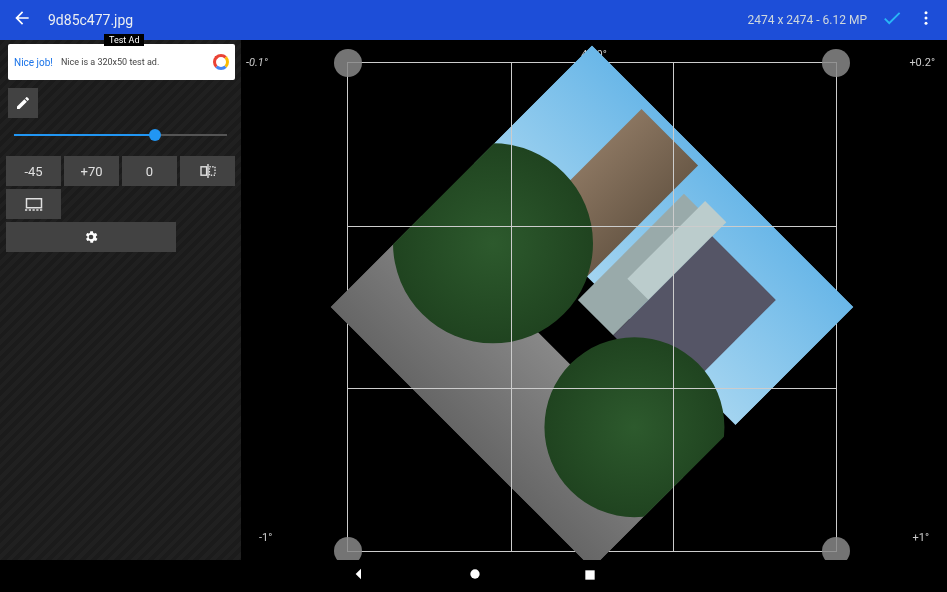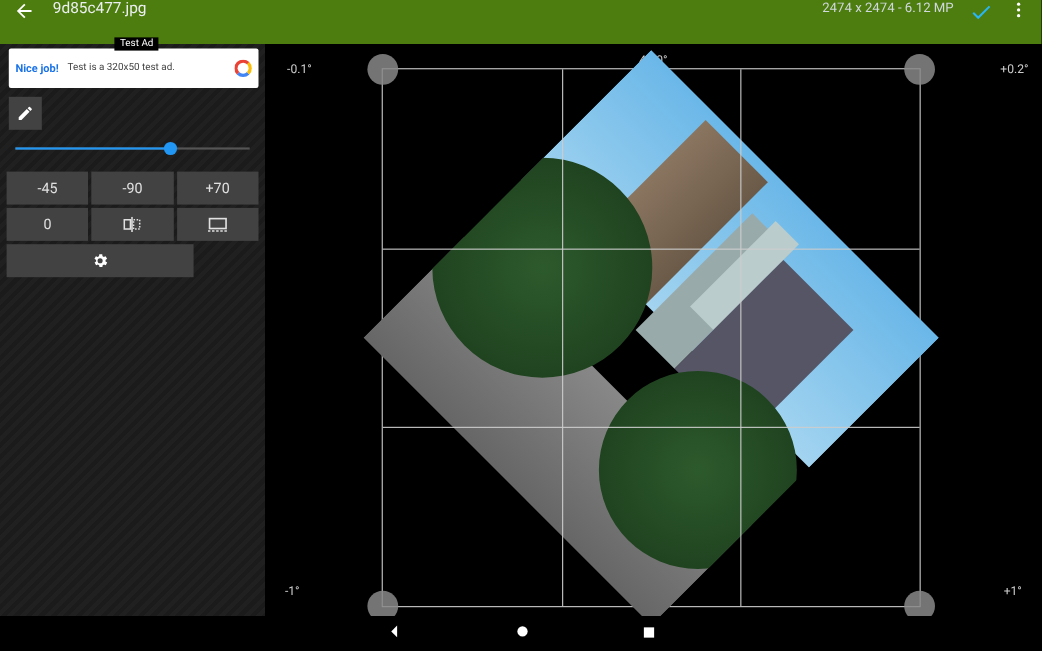--- a/index.html
+++ b/index.html
@@ -1,49 +1,49 @@
 <!DOCTYPE html>
 <html><head>
 <meta charset="utf-8">
 <style>
 * { margin: 0; padding: 0; box-sizing: border-box; font-family: Roboto, Arial, sans-serif; }
 body { width: 947px; height: 592px; background: #000; overflow: hidden; position: relative; }
 
-.app-bar { height: 40px; background: #4d7c0f; display: flex; padding: 0 12px; color: #fff; }
+.app-bar { height: 40px; background: #1d4ed8; display: flex; align-items: center; padding: 0 12px; color: #fff; }
 .app-bar .back { margin-right: 16px; cursor: pointer; }
 .app-bar .title { font-size: 14px; color: #eceff1; flex: 1; }
 .app-bar .dims { font-size: 12px; color: #cfd8dc; margin-right: 14px; margin-left: 22px; }
 .app-bar .check { color: #29b6f6; margin-right: 14px; cursor: pointer; }
 .app-bar .more { cursor: pointer; }
 
 .main { display: flex; height: 520px; }
 .sidebar { width: 241px; background: repeating-linear-gradient(135deg,#1b1b1b 0,#1b1b1b 4px,#202020 4px,#202020 8px); padding: 0; }
 
 .ad { margin: 4px 6px 8px 8px; height: 36px; background: #fff; border-radius: 2px; display: flex; align-items: center; position: relative; padding: 0 6px; font-size: 10px; }
 .ad .badge { position: absolute; top: -10px; left: 96px; background: #000; color: #fff; font-size: 9px; padding: 1px 5px; }
-.ad .nice { color: #1a73e8; font-weight: 700; margin-right: 8px; }
+.ad .nice { color: #1a73e8; font-weight: 400; margin-right: 8px; }
 .ad .txt { color: #444; flex: 1; font-size: 9px; }
 .ad .ring { width: 16px; height: 16px; border-radius: 50%; border: 3px solid #ea4335; border-right-color: #fbbc04; border-bottom-color: #4285f4; }
 
 .edit-btn { width: 30px; height: 30px; background: #424242; margin: 4px 0 10px 8px; display: flex; align-items: center; justify-content: center; color: #fff; cursor: pointer; }
 
 .slider-wrap { padding: 0 14px 14px 14px; }
 .slider { position: relative; height: 14px; }
 .slider .track { position: absolute; top: 6px; left: 0; right: 0; height: 2px; background: #555; }
 .slider .fill { position: absolute; top: 6px; left: 0; width: 66%; height: 2px; background: #2196f3; }
 .slider .thumb { position: absolute; top: 1px; left: 66%; width: 12px; height: 12px; background: #2196f3; border-radius: 50%; margin-left: -6px; cursor: pointer; }
 
-.btn-grid { display: grid; grid-template-columns: 1fr 1fr 1fr; gap: 3px; padding: 0 6px; }
+.btn-grid { display: grid; grid-template-columns: 1fr 1fr 1fr 1fr; gap: 3px; padding: 0 6px; }
 .btn { background: #424242; color: #e0e0e0; font-size: 13px; height: 30px; display: flex; align-items: center; justify-content: center; cursor: pointer; }
 .gear-row { padding: 3px 6px 0 6px; }
 .gear-btn { background: #424242; width: 170px; height: 30px; display: flex; align-items: center; justify-content: center; color: #fff; cursor: pointer; }
 
 .canvas { flex: 1; position: relative; background: #000; }
 .corner-lbl { position: absolute; color: #ccc; font-size: 11px; }
-.lbl-tl { top: 16px; left: 20px; }
+.lbl-tl { top: 16px; left: 5px; font-style: italic; }
 .lbl-tr { top: 16px; right: 12px; }
 .lbl-bl { bottom: 16px; left: 18px; }
 .lbl-br { bottom: 16px; right: 18px; }
 .lbl-top { top: 8px; left: 50%; transform: translateX(-50%); }
 
 .crop-box { position: absolute; top: 22px; left: 106px; width: 490px; height: 490px; border: 1px solid #ccc; }
 .grid-v1, .grid-v2 { position: absolute; top: 0; bottom: 0; width: 1px; background: #ccc; }
 .grid-v1 { left: 33.33%; } .grid-v2 { left: 66.66%; }
 .grid-h1, .grid-h2 { position: absolute; left: 0; right: 0; height: 1px; background: #ccc; }
 .grid-h1 { top: 33.33%; } .grid-h2 { top: 66.66%; }
@@ -89,41 +89,40 @@
         <circle cx="12" cy="19" r="2"></circle>
       </svg>
   </span>
 </div>
 
 <div class="main">
   <div class="sidebar">
     <div class="ad">
       <span class="badge">Test Ad</span>
       <span class="nice">Nice job!</span>
-      <span class="txt">Test is a 320x50 test ad.</span>
+      <span class="txt">Nice is a 320x50 test ad.</span>
       <span class="ring"></span>
     </div>
 
     <div class="edit-btn">
       <svg width="16" height="16" viewBox="0 0 24 24" fill="#fff">
           <path d="M3 17.25V21h3.75L17.8 9.94l-3.75-3.75L3 17.25zM20.7 7.04a1 1 0 0 0 0-1.41l-2.34-2.34a1 1 0 0 0-1.41 0L15.13 5.1l3.75 3.75 1.82-1.81z"></path>
         </svg>
     </div>
 
     <div class="slider-wrap">
       <div class="slider">
         <div class="track"></div>
           <div class="fill"></div>
           <div class="thumb"></div>
       </div>
     </div>
 
     <div class="btn-grid">
       <div class="btn">-45</div>
-      <div class="btn">-90</div>
       <div class="btn">+70</div>
       <div class="btn">0</div>
       <div class="btn">
         <svg width="18" height="14" viewBox="0 0 24 20" fill="none" stroke="#e0e0e0" stroke-width="2">
             <rect x="2" y="4" width="8" height="12"></rect>
             <rect x="14" y="4" width="8" height="12" stroke-dasharray="2 2"></rect>
             <line x1="12" y1="0" x2="12" y2="20"></line>
           </svg>
       </div>
       <div class="btn">

